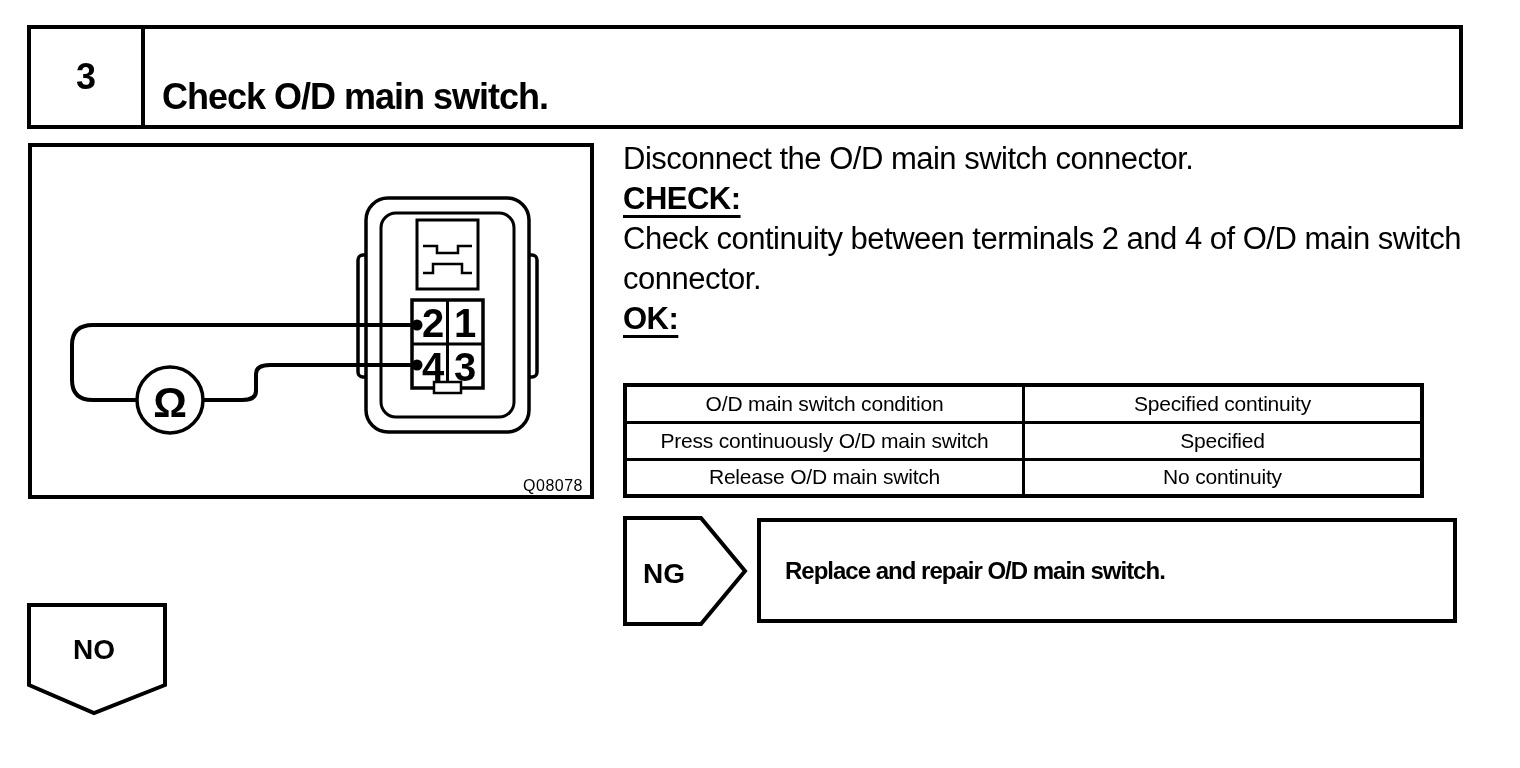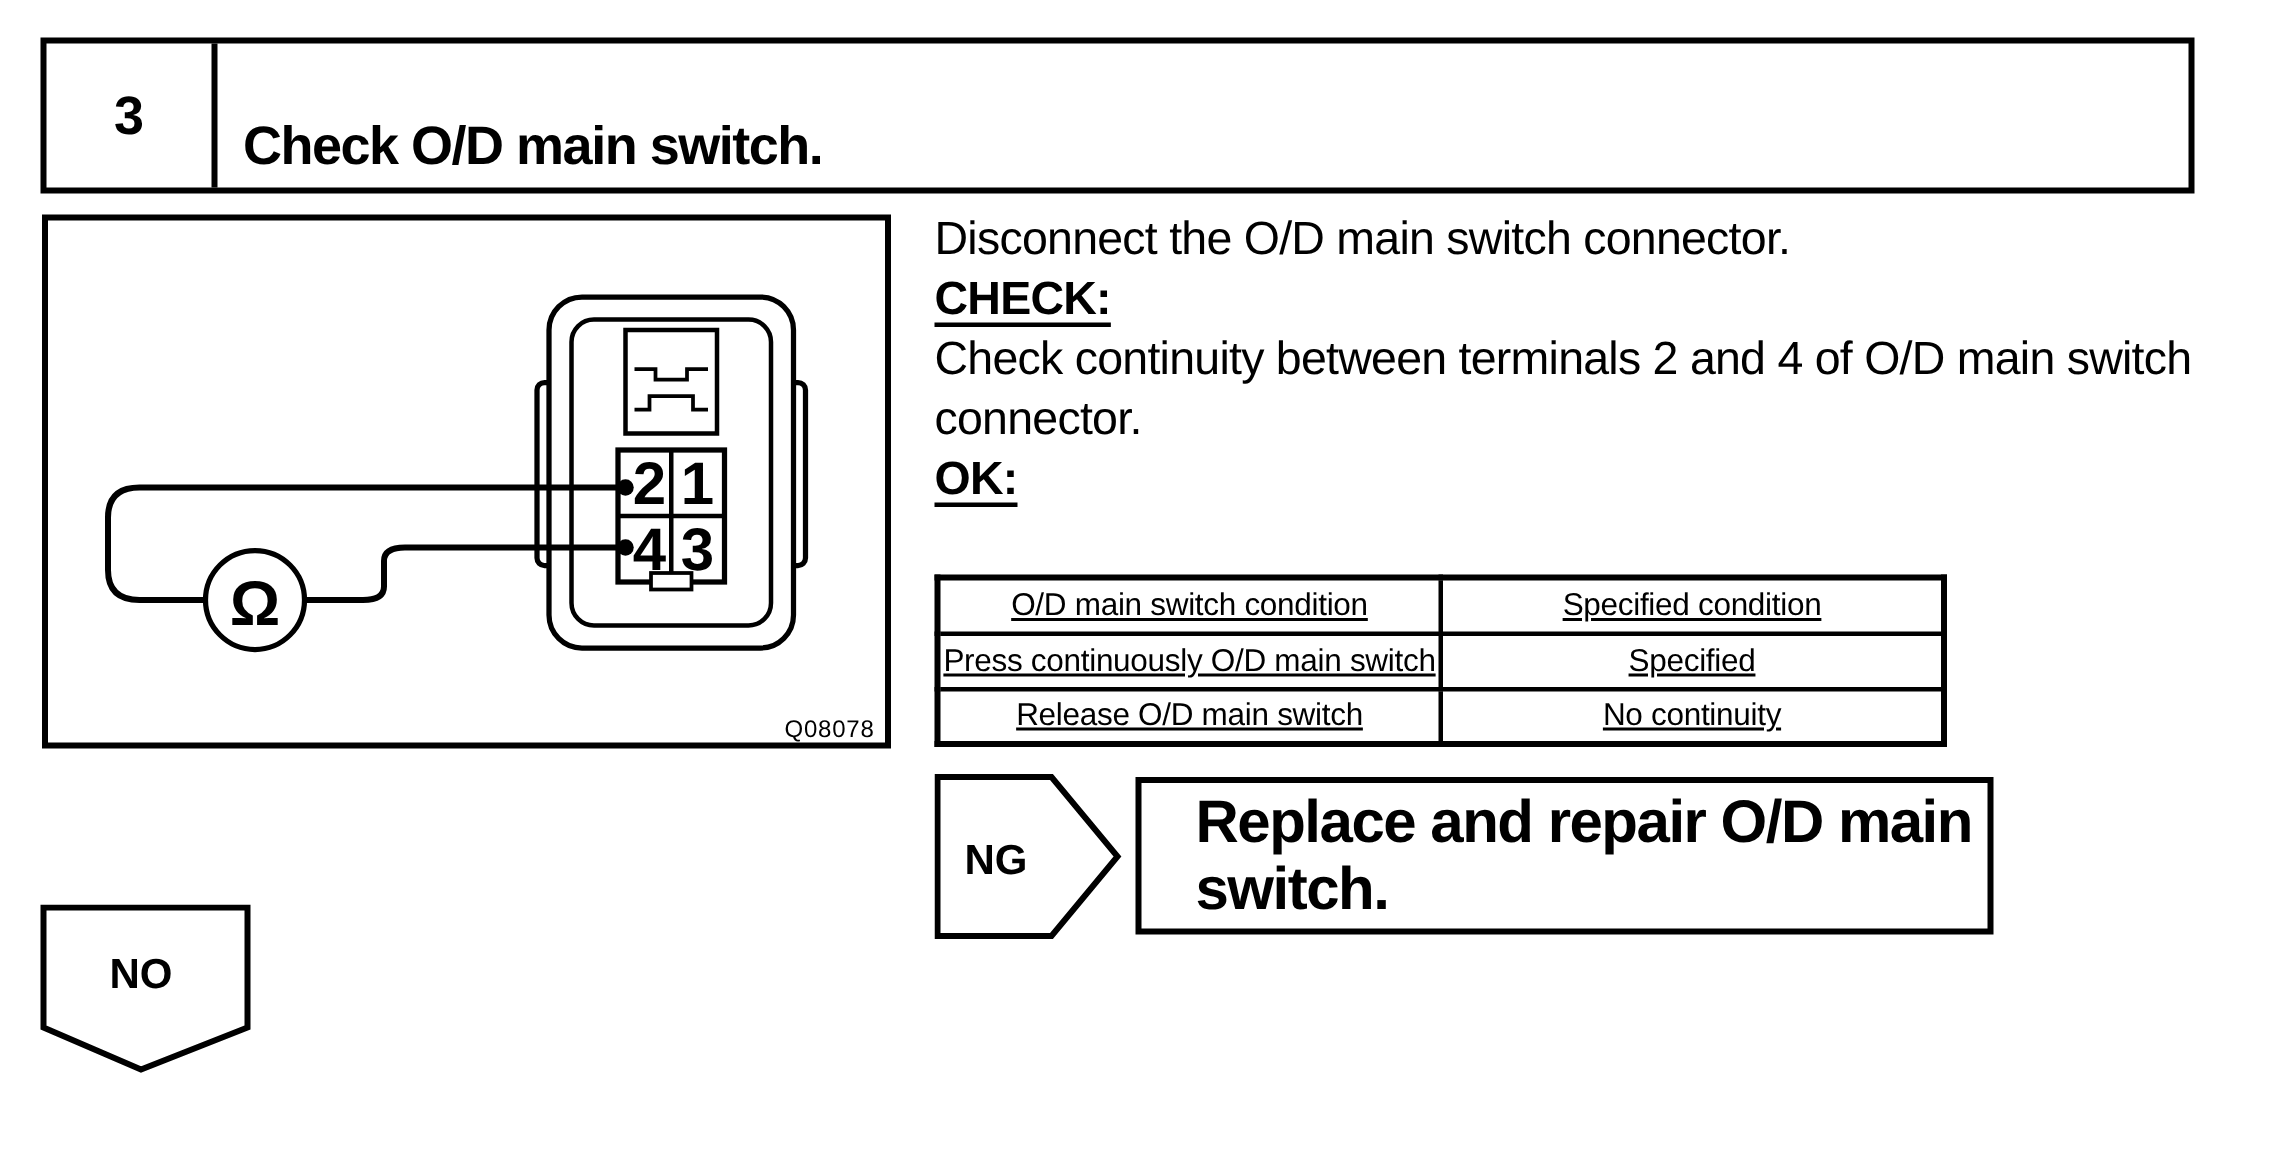--- a/index.html
+++ b/index.html
@@ -50,42 +50,41 @@
   }
   .inst-label span {
     text-decoration: underline;
     text-decoration-thickness: 3px;
     text-underline-offset: 6px;
   }
 
   
   .spec-table {
     position: absolute; left: 623px; top: 383px;
-    width: 675px;
+    width: 801px;
     border-collapse: collapse; table-layout: fixed;
     border: 4px solid #000;
-    text-decoration: underline;
   }
   .spec-table td {
     border: 3px solid #000;
     height: 37px;
     text-align: center; vertical-align: middle;
     font-size: 21px; letter-spacing: -0.2px;
     padding: 0;
   }
 
   
   .ng-arrow { position: absolute; left: 623px; top: 516px; }
   .ng-box {
     position: absolute; left: 757px; top: 518px;
-    width: 572px; height: 105px;
+    width: 700px; height: 105px;
     border: 4px solid #000;
     display: flex; align-items: center;
-    padding-left: 36px;
-    font-weight: bold; font-size: 40px; letter-spacing: -1px;
+    padding-left: 24px;
+    font-weight: bold; font-size: 24px; letter-spacing: -1px;
   }
 
   
   .no-arrow { position: absolute; left: 26px; top: 603px; }
 
   svg text { font-family: "Liberation Sans", sans-serif; }
 </style>
 </head>
 <body>
 
@@ -135,21 +134,21 @@
   <div>Disconnect the O/D main switch connector.</div>
   <div class="inst-label"><span>CHECK:</span></div>
   <div>Check continuity between terminals 2 and 4 of O/D main switch connector.</div>
   <div class="inst-label"><span>OK:</span></div>
 </div>
 
 <table class="spec-table">
   <tbody>
     <tr>
       <td>O/D main switch condition</td>
-      <td>Specified condition</td>
+      <td>Specified continuity</td>
     </tr>
     <tr>
       <td>Press continuously O/D main switch</td>
       <td>Specified</td>
     </tr>
     <tr>
       <td>Release O/D main switch</td>
       <td>No continuity</td>
     </tr>
   </tbody>

